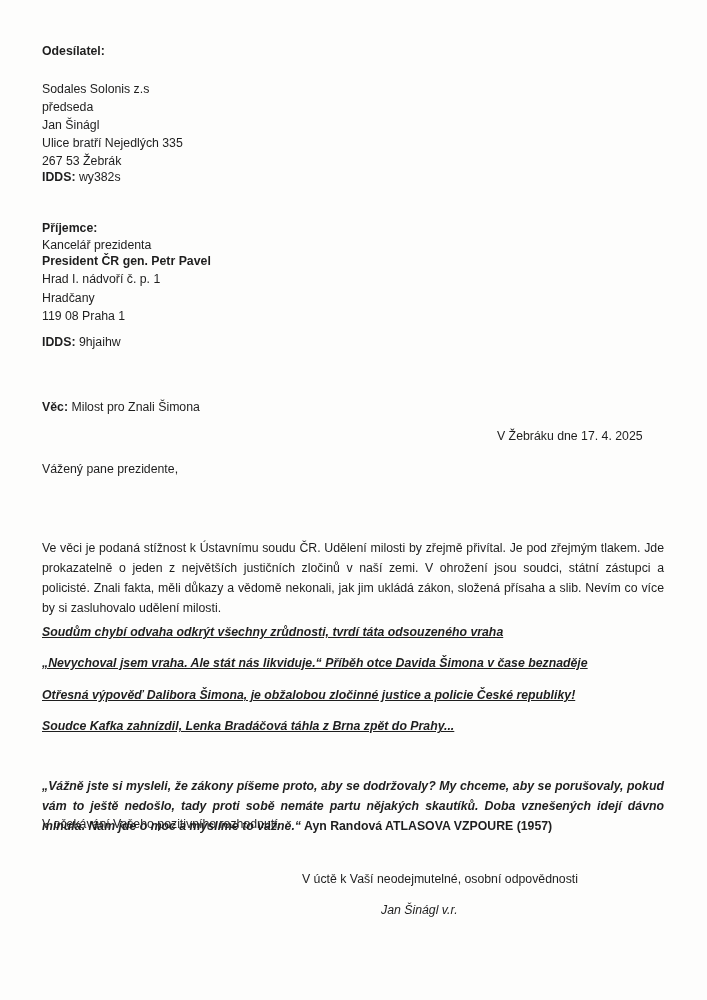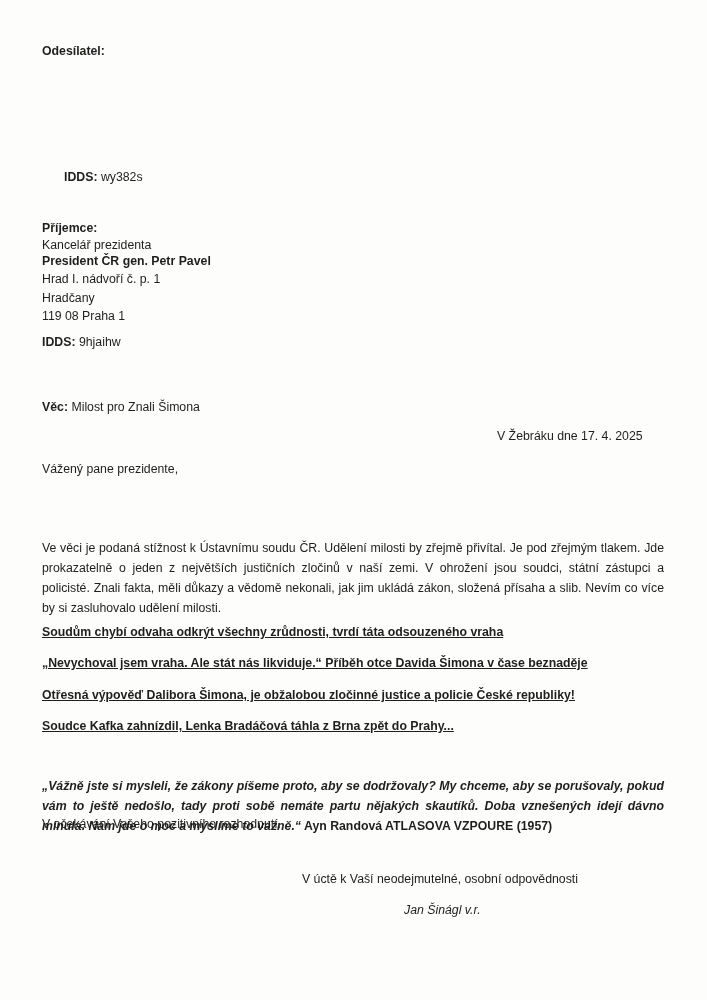--- a/index.html
+++ b/index.html
@@ -9,31 +9,38 @@
     font-family: "Liberation Sans", "DejaVu Sans", sans-serif;
     color: #1e1e1e;
     font-size: 12.3px;
     position: relative;
   }
   .page { position: absolute; left: 0; top: 0; width: 581px; height: 1000px; }
   .abs { position: absolute; white-space: nowrap; }
   .b { font-weight: bold; }
   .line { line-height: 18px; }
   .para { position: absolute; left: 42px; width: 622px; line-height: 20px; text-align: justify; }
-  .link { position: absolute; left: 42px; font-weight: bold; text-decoration: underline; white-space: nowrap; }
+  .link { position: absolute; left: 42px; font-weight: bold; text-decoration: underline; white-space: nowrap; font-style: italic; }
   .quote { position: absolute; left: 42px; width: 622px; line-height: 20px; text-align: justify; }
   .quote i { font-weight: bold; font-style: italic; }
 </style>
 </head>
 <body>
 
 <div class="page">
 
   <div class="abs b" style="left:42px; top:44px;">Odesílatel:</div>
-  <div class="abs" style="left:42px; top:170px;margin-left:22px;">
+  <div class="abs line" style="left:42px; top:80px;">
+    <div>Sodales Solonis z.s</div>
+    <div>předseda</div>
+    <div>Jan Šinágl</div>
+    <div>Ulice bratří Nejedlých 335</div>
+    <div>267 53 Žebrák</div>
+  </div>
+  <div class="abs" style="left:42px; top:170px;">
     <span class="b">IDDS:</span>
     <span>wy382s</span>
   </div>
 
   <div class="abs b" style="left:42px; top:221px;">Příjemce:</div>
   <div class="abs" style="left:42px; top:238px;">Kancelář prezidenta</div>
   <div class="abs b" style="left:42px; top:254px;">President ČR gen. Petr Pavel</div>
   <div class="abs" style="left:42px; top:272px;">Hrad I. nádvoří č. p. 1</div>
   <div class="abs" style="left:42px; top:291px;">Hradčany</div>
   <div class="abs" style="left:42px; top:309px;">119 08 Praha 1</div>
@@ -58,15 +65,15 @@
   <div class="link" style="top:688px;">Otřesná výpověď Dalibora Šimona, je obžalobou zločinné justice a policie České republiky!</div>
   <div class="link" style="top:656px;">„Nevychoval jsem vraha. Ale stát nás likviduje.“ Příběh otce Davida Šimona v čase beznaděje</div>
   <div class="link" style="top:719px;">Soudce Kafka zahnízdil, Lenka Bradáčová táhla z Brna zpět do Prahy...</div>
 
   <div class="quote" style="top:748px;margin-top:28px;"><i>„Vážně jste si mysleli, že zákony píšeme proto, aby se dodržovaly? My chceme, aby se porušovaly, pokud vám to ještě nedošlo, tady proti sobě nemáte partu nějakých skautíků. Doba vznešených idejí dávno minula. Nám jde o moc a myslíme to vážně.“</i><b> Ayn Randová ATLASOVA VZPOURE (1957)</b></div>
 
   <div class="abs" style="left:42px; top:817px;">V očekávání Vašeho pozitivního rozhodnutí.</div>
 
   <div class="abs" style="left:302px; top:872px;text-align:right;">V úctě k Vaší neodejmutelné, osobní  odpovědnosti</div>
 
-  <div class="abs" style="left:381px; top:903px; font-style:italic;margin-left:23px;">Jan Šinágl v.r.</div>
+  <div class="abs" style="left:381px; top:903px; font-style:italic;">Jan Šinágl v.r.</div>
 
 </div>
 
 </body></html>

